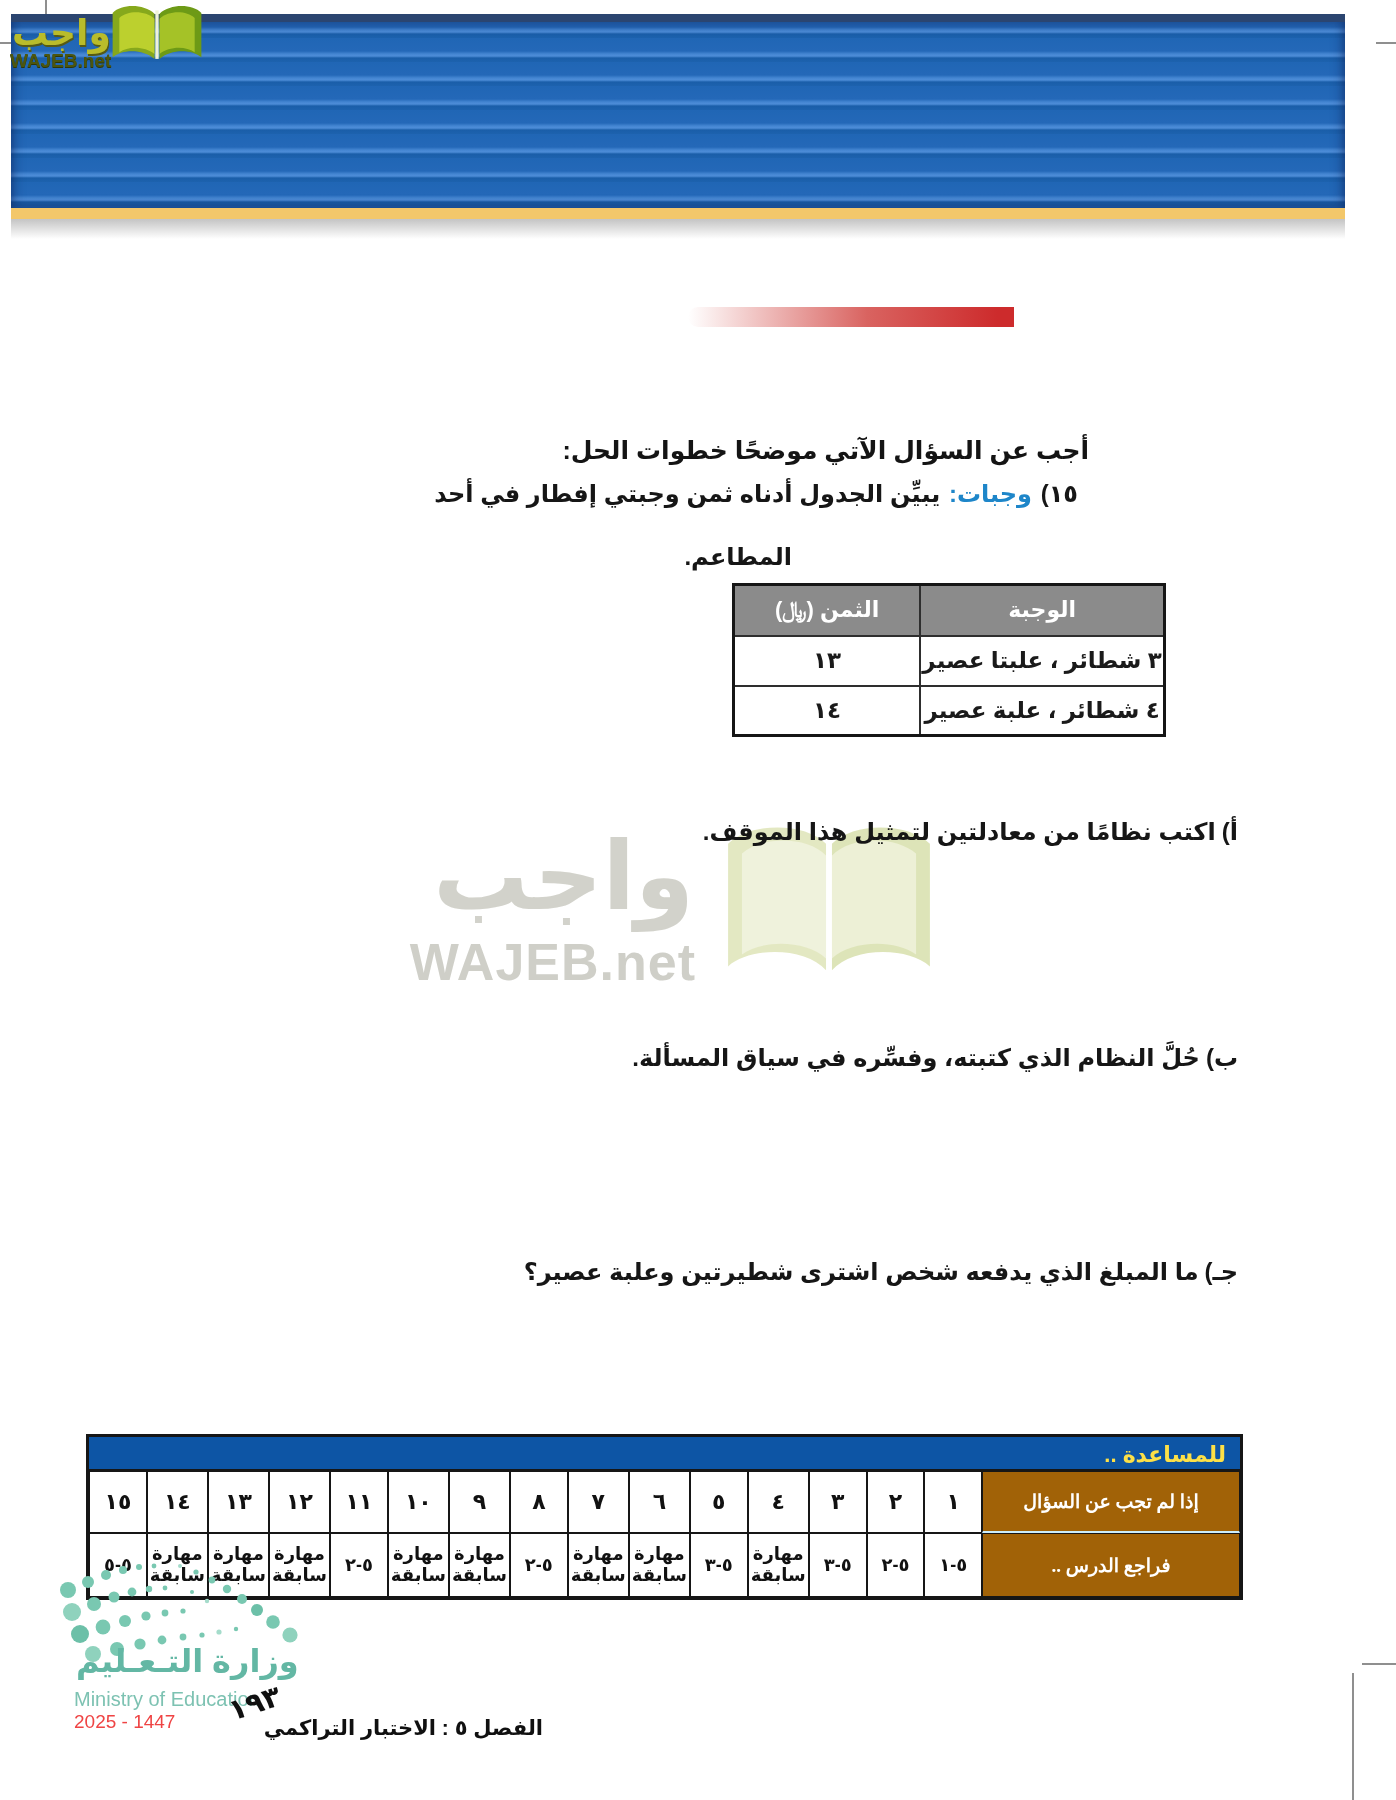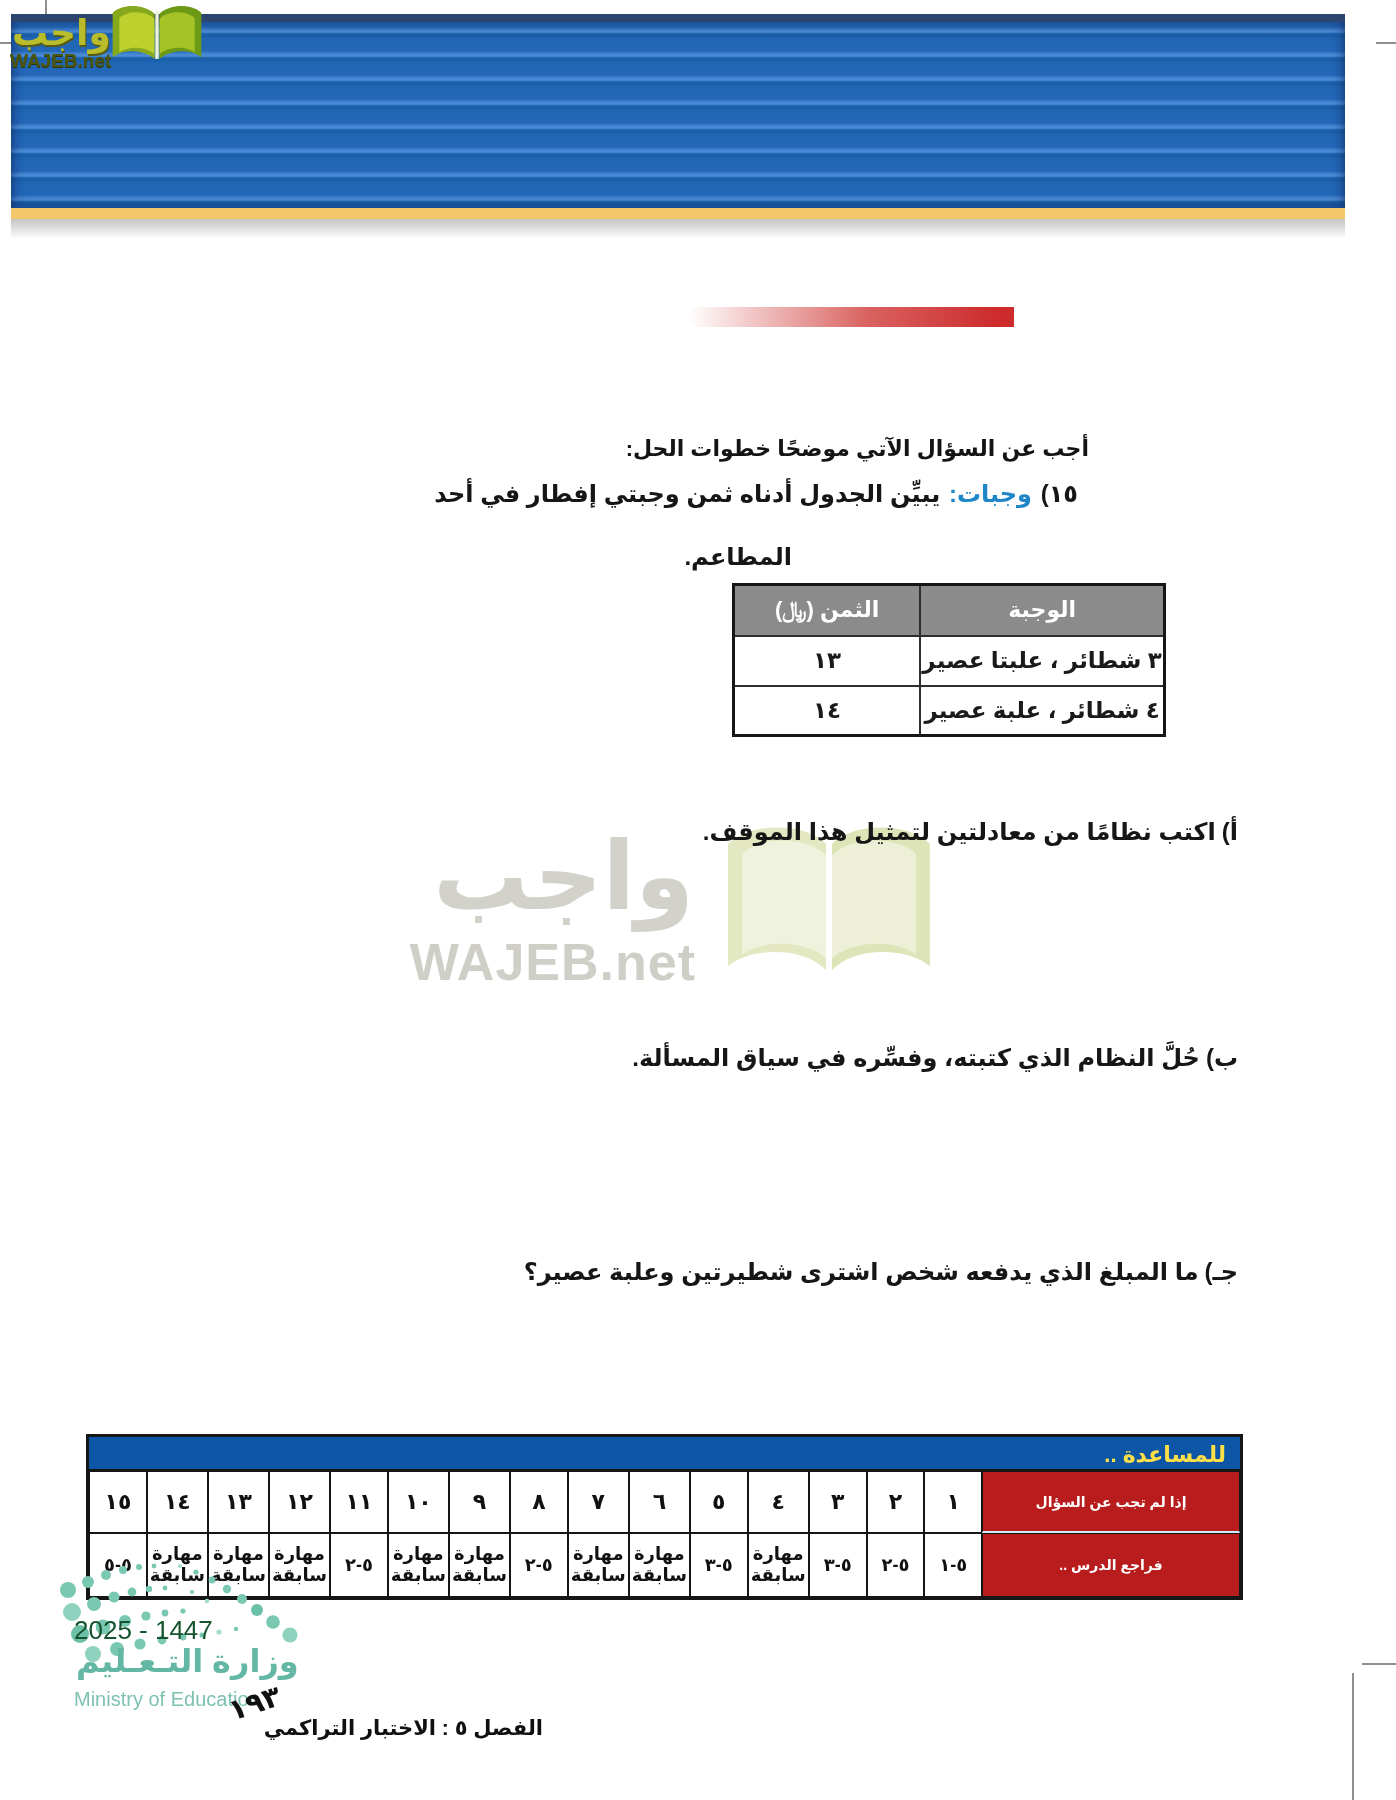--- a/index.html
+++ b/index.html
@@ -49,21 +49,21 @@
   .badge{
     position:absolute;left:1002px;top:302px;width:230px;height:54px;
     background:linear-gradient(180deg,#e14b42 0%,#d22a2b 45%,#b91d21 100%);
     border:3px solid #fff;border-radius:14px;
     box-shadow:0 3px 6px rgba(0,0,0,.28);
     display:flex;align-items:center;justify-content:center;
   }
   .badge span{color:#fff;font-size:27px;font-weight:800;}
 
   
-  .intro{position:absolute;right:307px;top:436px;font-size:22px;font-weight:800;color:#141414;}
+  .intro{position:absolute;right:307px;top:436px;font-size:25px;font-weight:800;color:#141414;}
   .q-line1{position:absolute;right:318px;top:480px;font-size:24px;font-weight:700;color:#161616;white-space:nowrap;}
   .q-num{font-weight:800;}
   .q-topic{color:#1e86c9;font-weight:800;margin:5px 2px;}
   .q-line2{position:absolute;right:604px;top:543px;font-size:24px;font-weight:700;color:#161616;}
 
   
   .meal-table{position:absolute;left:732px;top:583px;width:434px;border-collapse:collapse;direction:rtl;
     border:3px solid #161616;}
   .meal-table th,.meal-table td{border:2px solid #2e2e2e;text-align:center;vertical-align:middle;}
   .meal-table th{background:#8b8b8b;color:#fff;font-size:22px;font-weight:800;height:51px;}
@@ -83,31 +83,31 @@
   .part{position:absolute;right:158px;font-size:24px;font-weight:700;color:#161616;white-space:nowrap;}
   .p-label{font-weight:800;margin-left:6px;}
 
   
   .help{position:absolute;left:86px;top:1434px;width:1157px;}
   .help-title{height:37px;background:#0d55a5;border:3px solid #161616;border-bottom-width:2px;
     color:#fde047;font-size:22px;font-weight:800;text-align:right;padding:5px 14px 0 0;}
   .help-grid{display:grid;direction:rtl;grid-template-columns:258px repeat(15,1fr);
     border:3px solid #161616;border-top:none;background:#fff;}
   .help-grid > div{border:1px solid #161616;display:flex;align-items:center;justify-content:center;text-align:center;}
-  .hl{background:#b91c1c;color:#fff;font-size:14px;font-weight:800;}
+  .hl{background:#a16207;color:#fff;font-size:19px;font-weight:800;font-family:Liberation Serif, serif;}
   .hl1{height:62px;border-bottom:2px solid #cdeefb !important;}
   .hl2{height:64px;}
   .hq{height:62px;font-size:22px;font-weight:800;color:#111;}
   .hr{height:64px;font-size:18px;font-weight:700;color:#111;line-height:1.15;padding:0 2px;}
 
   
   .moe-dots{position:absolute;left:56px;top:1544px;}
   .moe-ar{position:absolute;left:76px;top:1642px;font-size:32px;font-weight:700;color:#63b7a4;}
   .moe-en{position:absolute;left:74px;top:1688px;font-size:20px;font-weight:400;color:#7dc2b2;}
-  .moe-year{position:absolute;left:74px;top:1615px;font-size:26px;font-weight:400;color:#14532d;}
+  .moe-year{position:absolute;left:74px;top:1711px;font-size:19px;font-weight:400;color:#ef4444;}
   .chapter{position:absolute;right:853px;top:1716px;font-size:21px;font-weight:800;color:#101010;white-space:nowrap;}
   .pagenum{position:absolute;left:228px;top:1686px;font-size:29px;font-weight:800;color:#101010;
     transform:rotate(-18deg);}
 </style>
 </head>
 <body>
 
 <div class="page ar">
 
   <div class="crop v" style="left:45px;top:0;height:42px;"></div>

